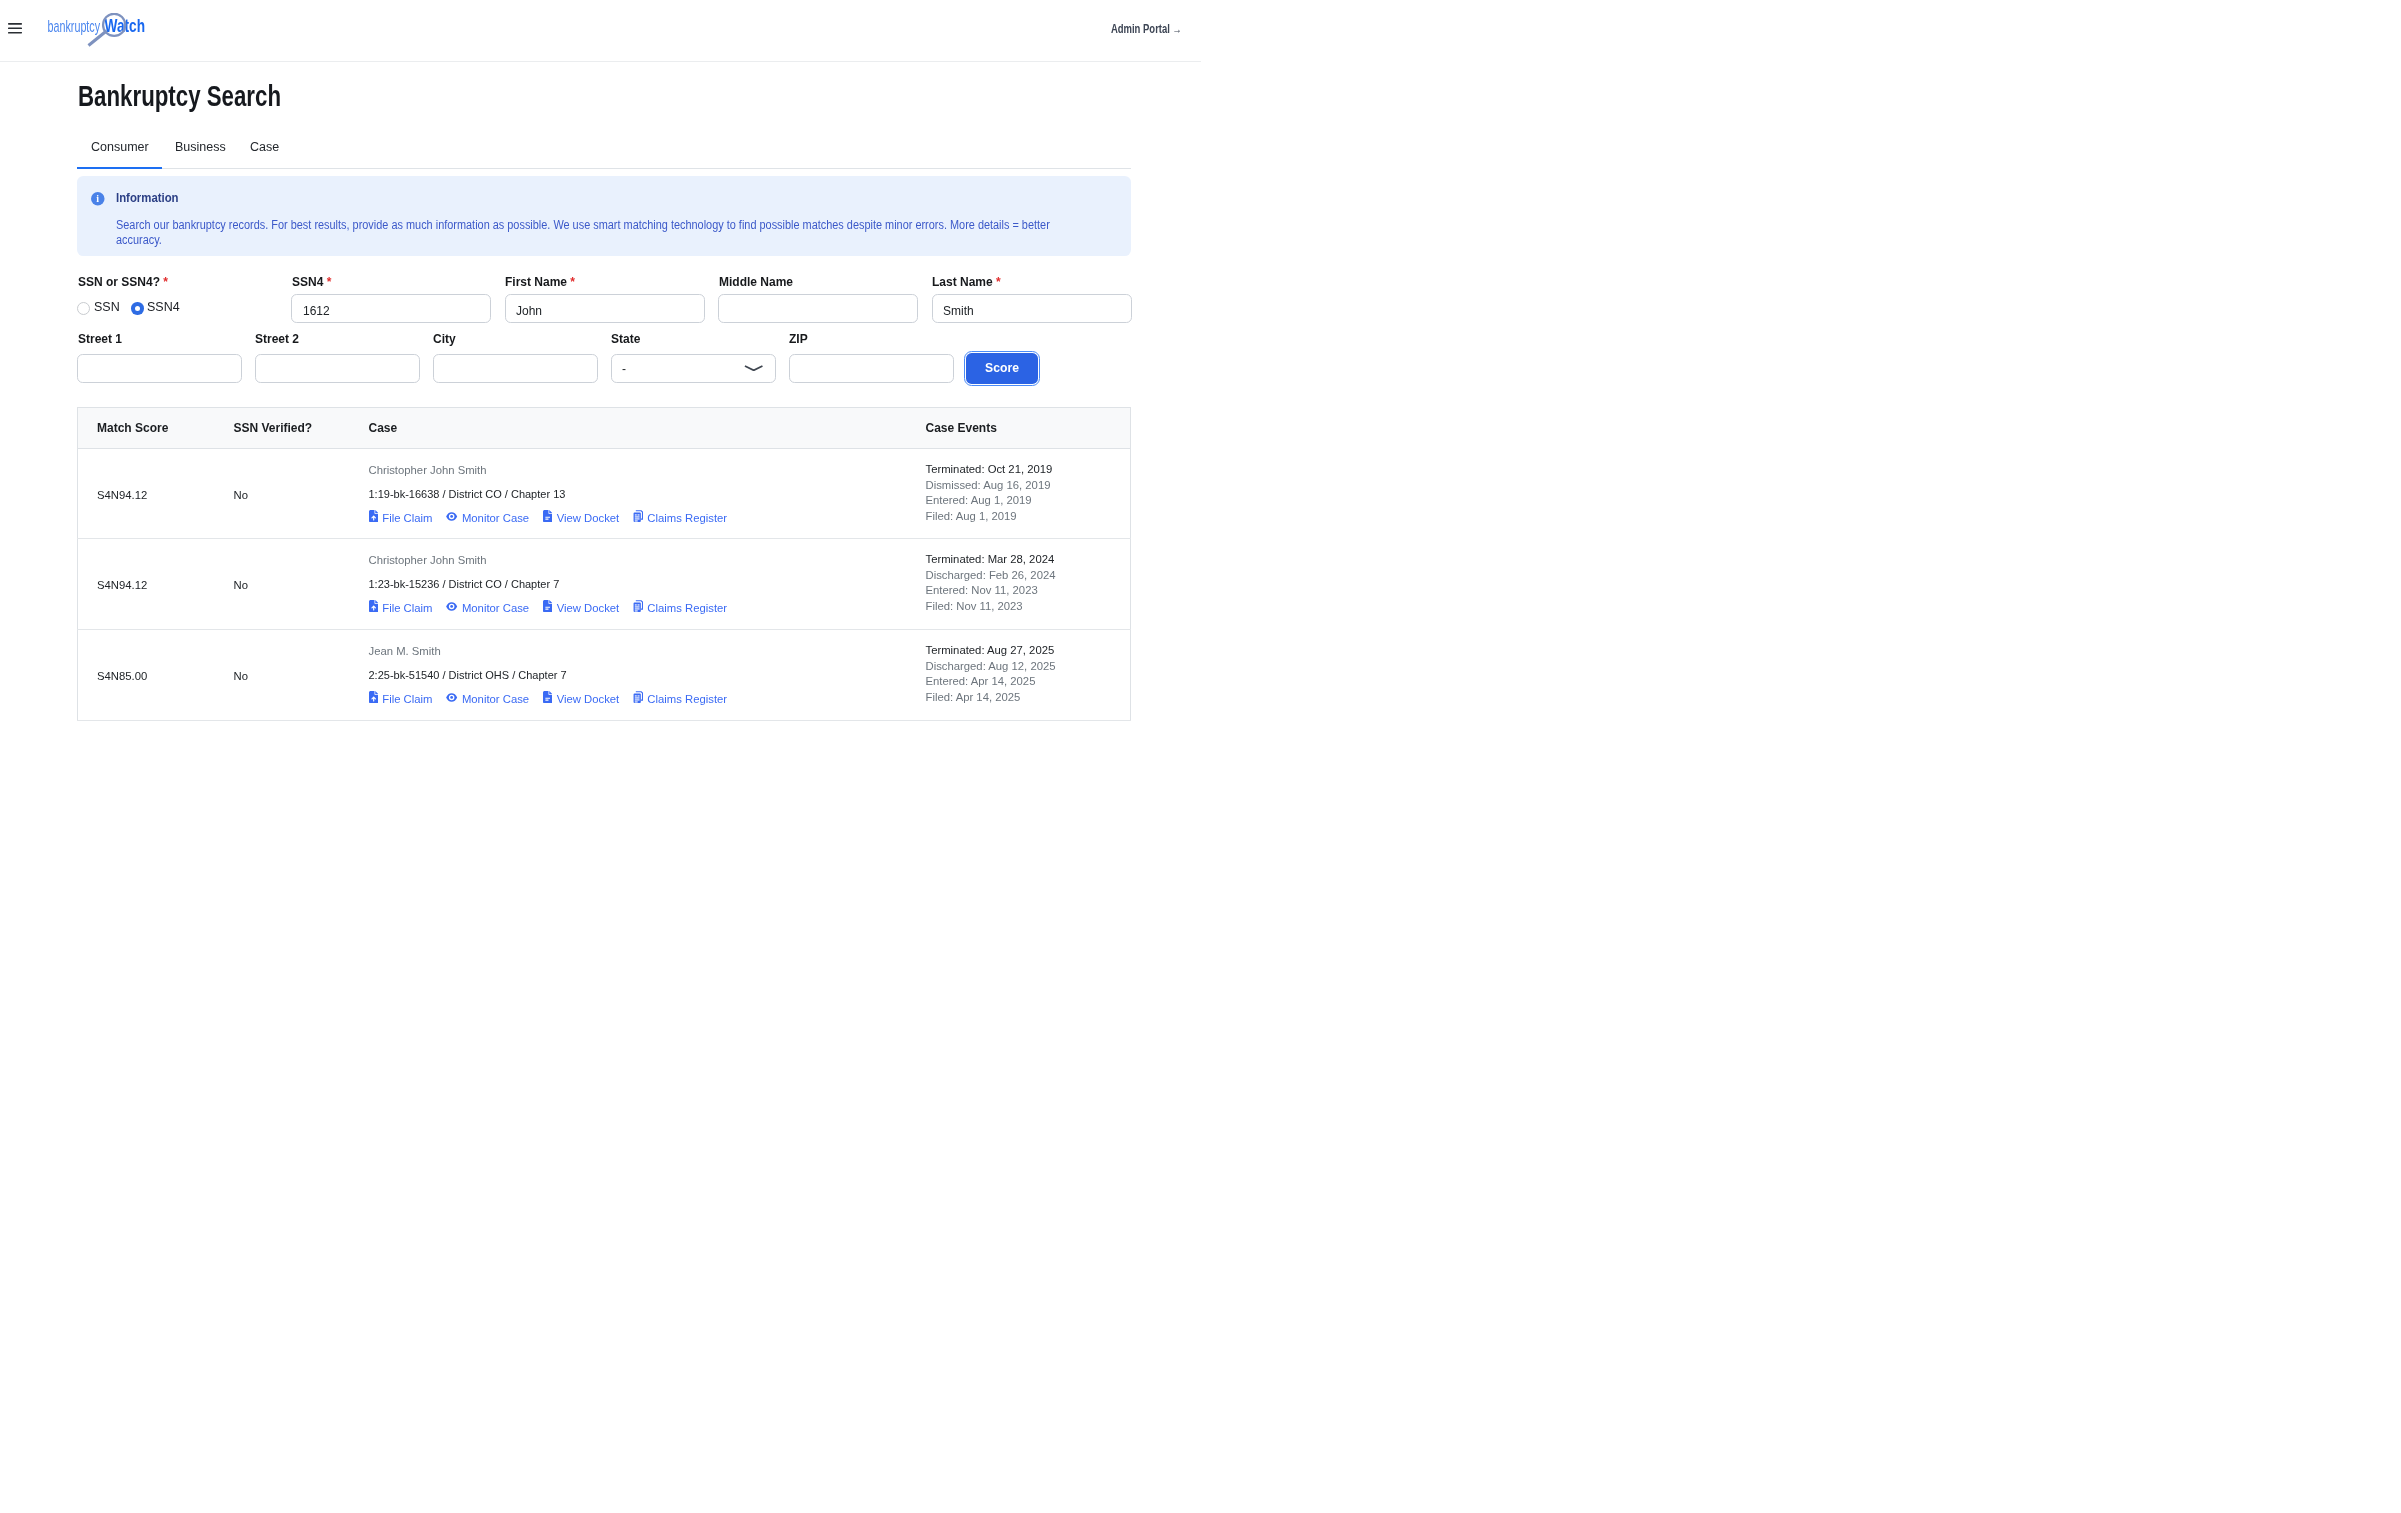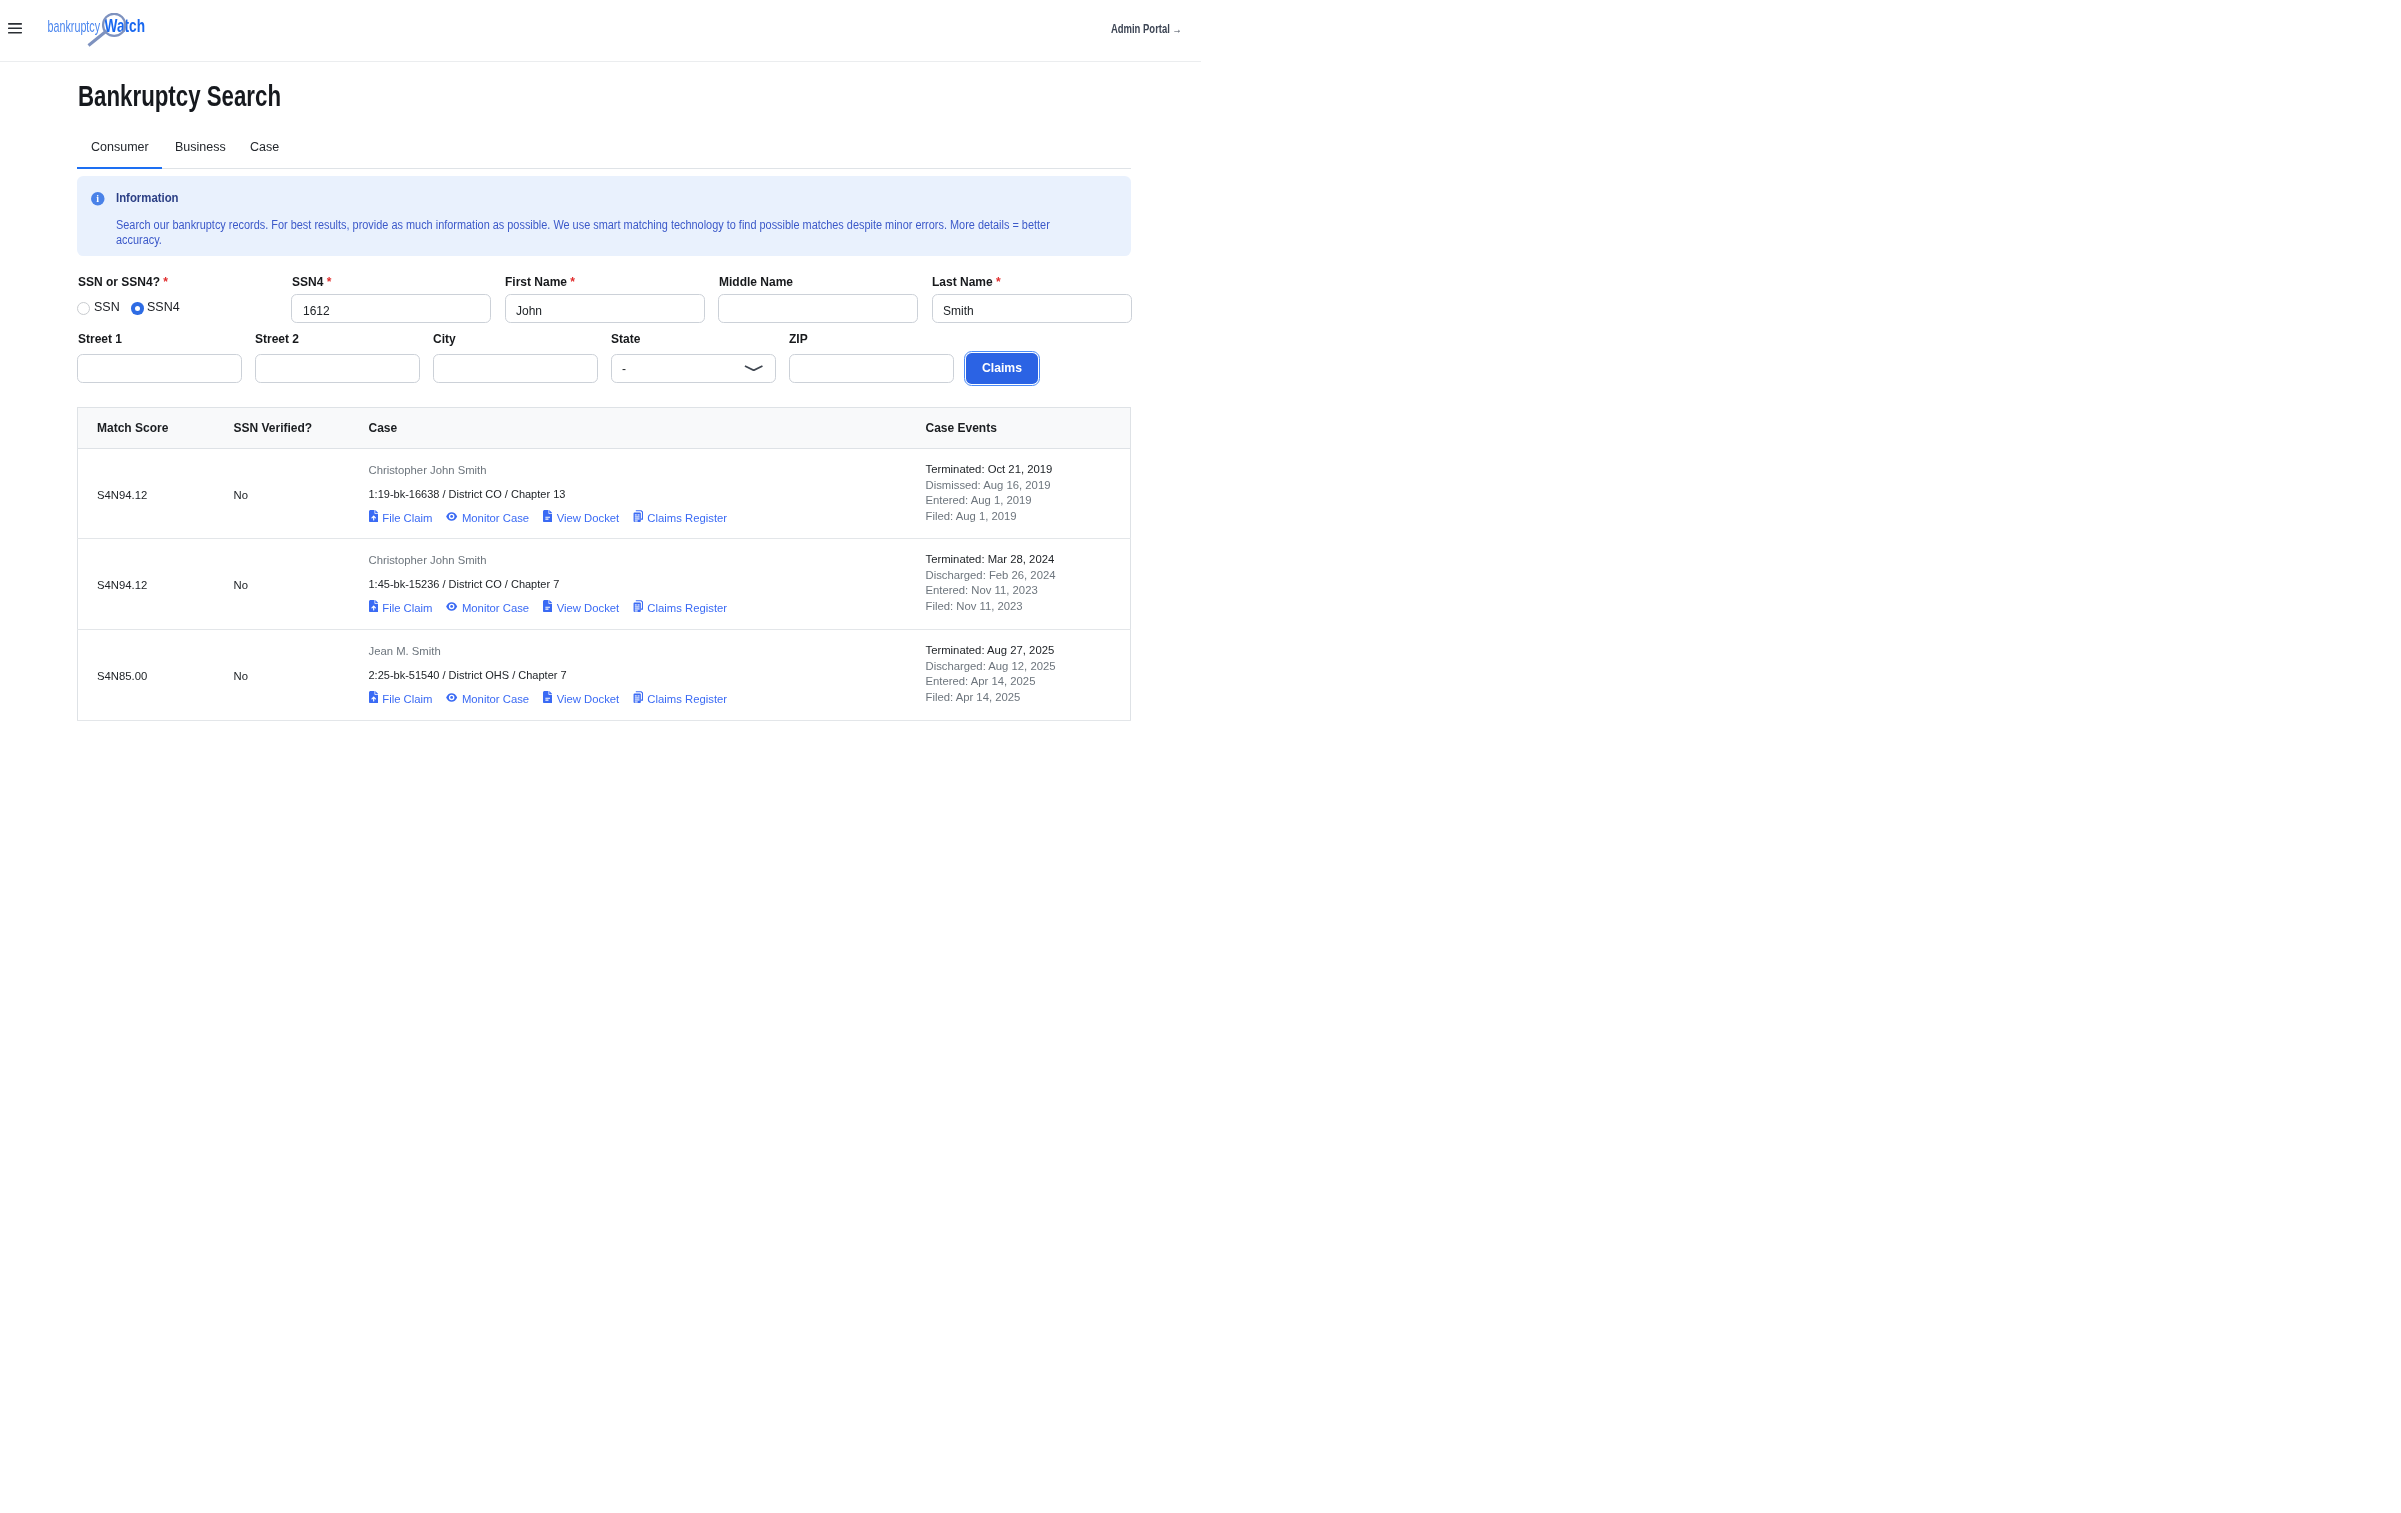--- a/index.html
+++ b/index.html
@@ -110,21 +110,21 @@
 
   <div class="input" style="left:77px;top:354px;width:165px;height:29px"></div>
   <div class="input" style="left:255px;top:354px;width:165px;height:29px"></div>
   <div class="input" style="left:433px;top:354px;width:165px;height:29px"></div>
   <div class="input" style="left:611px;top:354px;width:165px;height:29px"></div>
   <div class="t ival" style="left:622px;top:363px">-</div>
   <svg class="abs" style="left:744px;top:365px" width="19.4" height="6.3" viewBox="0 0 31 10">
     <polyline points="1.5,1.5 15.5,8.5 29.5,1.5" fill="none" stroke="#3f4650" stroke-width="2.8"></polyline>
   </svg>
   <div class="input" style="left:789px;top:354px;width:165px;height:29px"></div>
-  <div class="btn"><span>Claims</span></div>
+  <div class="btn"><span>Score</span></div>
 
   <table class="tbl">
     <colgroup>
         <col style="width:137px">
         <col style="width:135px">
         <col style="width:557px">
         <col>
       </colgroup>
     <tbody>
         <tr>
@@ -164,21 +164,21 @@
       </td>
       <td class="td4">
         <div class="events">Terminated: Oct 21, 2019<br><span class="gray">Dismissed: Aug 16, 2019<br>Entered: Aug 1, 2019<br>Filed: Aug 1, 2019</span></div>
       </td>
     </tr>
     <tr style="height:91px">
       <td><span class="cell12">S4N94.12</span></td>
       <td><span class="cell12">No</span></td>
       <td class="td3">
         <div class="name">Christopher John Smith</div>
-        <div class="case2" style="margin-top:11.3px">1:45-bk-15236 / District CO / Chapter 7</div>
+        <div class="case2" style="margin-top:11.3px">1:23-bk-15236 / District CO / Chapter 7</div>
         <div class="links" style="margin-top:9.3px">
           <span class="lk"><svg width="9.4" height="12.5" viewBox="0 0 384 512" fill="#3a6af4">
                   <path d="M64 0C28.7 0 0 28.7 0 64V448c0 35.3 28.7 64 64 64H320c35.3 0 64-28.7 64-64V160H256c-17.7 0-32-14.3-32-32V0H64zM256 0V128H384L256 0zM216 408c0 13.3-10.7 24-24 24s-24-10.7-24-24V305.9l-31 31c-9.4 9.4-24.6 9.4-33.9 0s-9.4-24.6 0-33.9l72-72c9.4-9.4 24.6-9.4 33.9 0l72 72c9.4 9.4 9.4 24.6 0 33.9s-24.6 9.4-33.9 0l-31-31V408z"></path>
                 </svg>File Claim</span>
           <span class="lk"><svg width="11.3" height="8.8" viewBox="0 0 18 14" style="vertical-align:0.9px">
                   <path d="M9 0.2 C5.3 0.2 2 2.7 0.2 7 C2 11.3 5.3 13.8 9 13.8 C12.7 13.8 16 11.3 17.8 7 C16 2.7 12.7 0.2 9 0.2 Z" fill="#3a6af4"></path>
                   <circle cx="9" cy="7" r="4.4" fill="#fff"></circle>
                   <circle cx="9" cy="7" r="2.2" fill="#3a6af4"></circle>
                 </svg>Monitor Case</span>
           <span class="lk"><svg width="9.4" height="12.5" viewBox="0 0 384 512" fill="#3a6af4">

